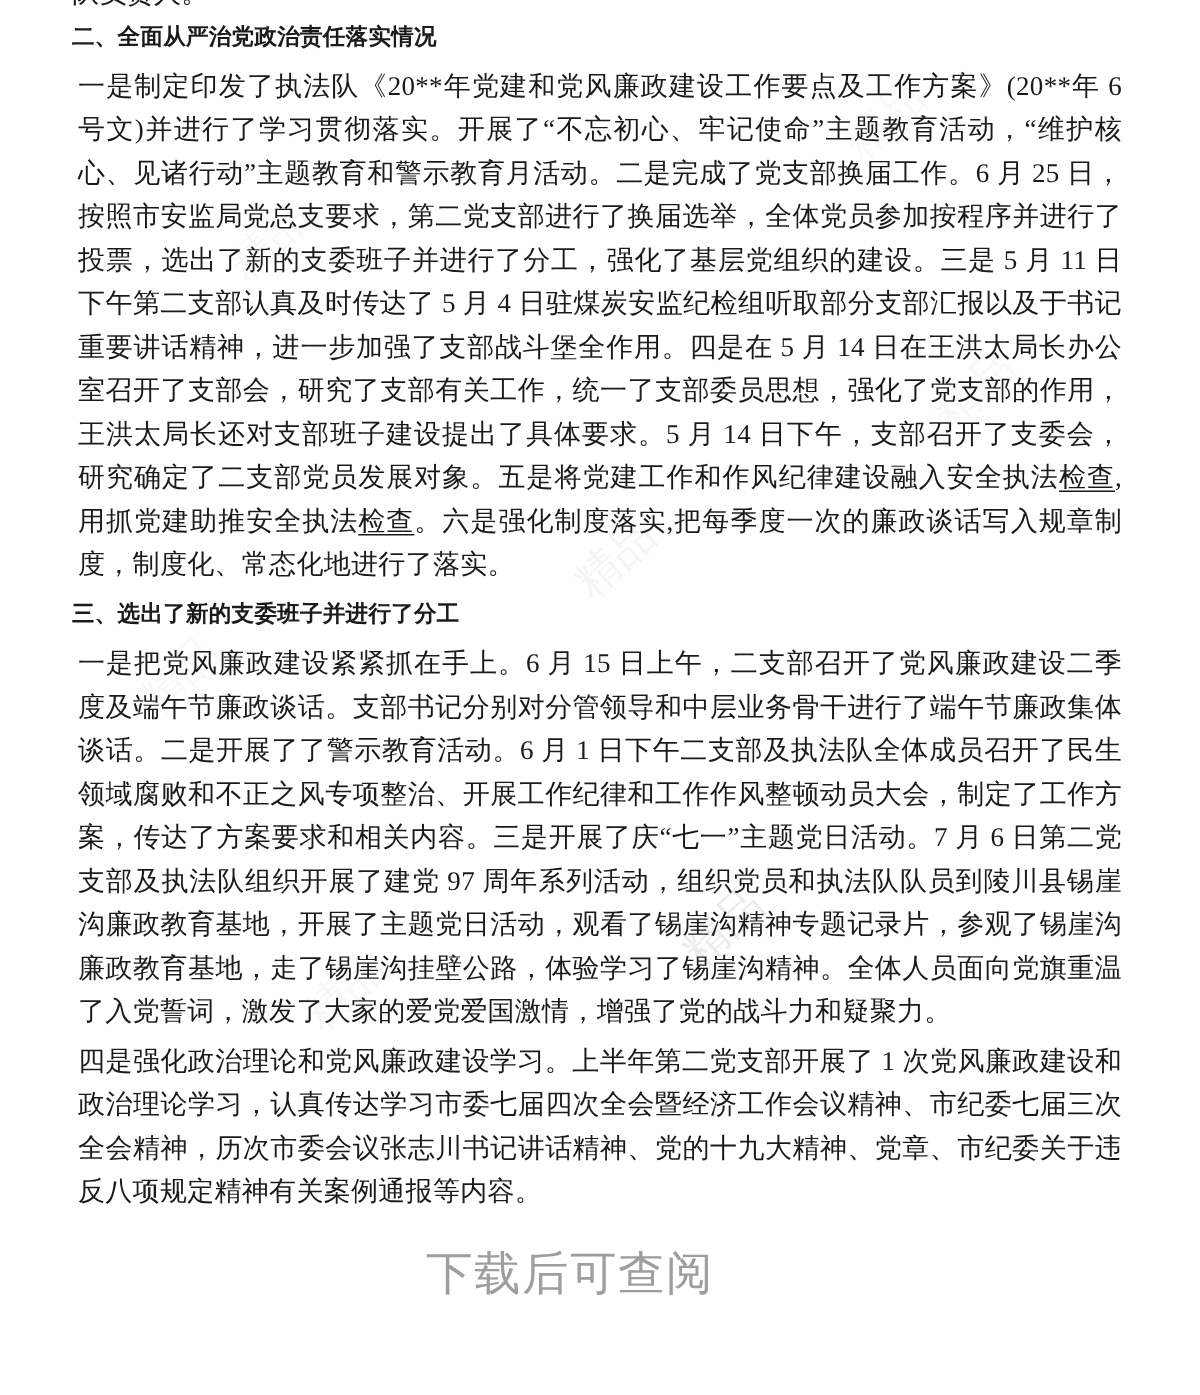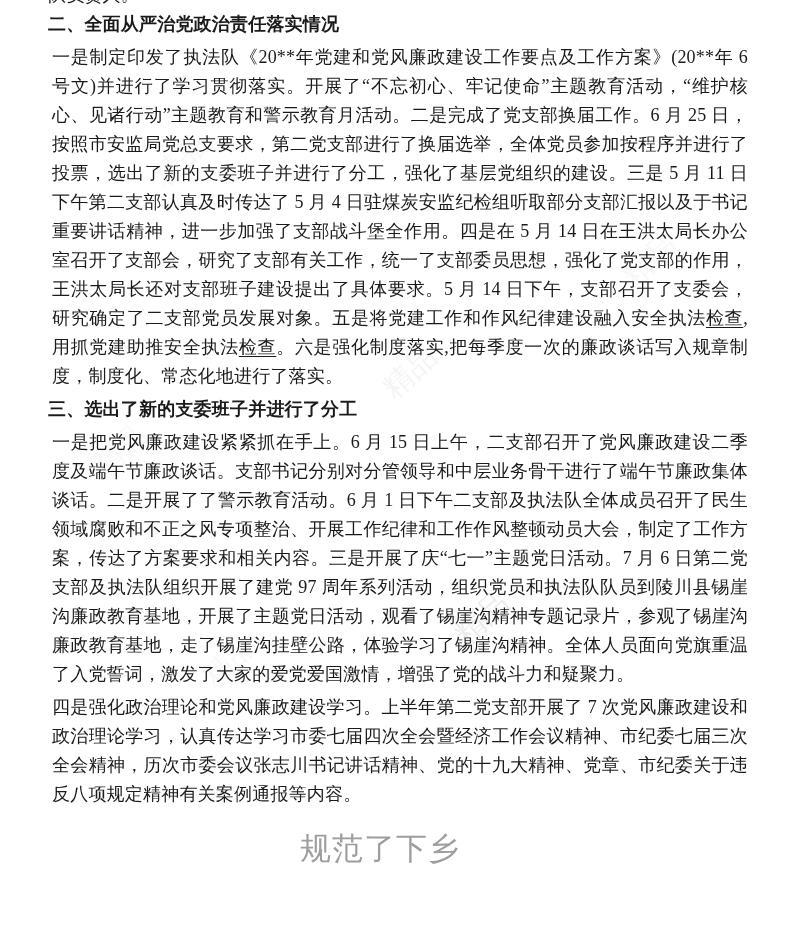--- a/index.html
+++ b/index.html
@@ -31,21 +31,21 @@
     letter-spacing: 0.2px;
   }
   .clipped-line {
     margin-top: -19px;      
     white-space: nowrap;
     overflow: hidden;
   }
   .heading {
     font-family: "Liberation Sans", "DejaVu Sans", sans-serif;
     font-weight: 700;
-    font-size: 18px;
+    font-size: 15px;
     line-height: 29px;
     text-align: left;
   }
   .para { margin: 4px; }
   .para span.u {
     text-decoration: underline;
     text-underline-offset: 3px;
   }
   .watermark {
     position: absolute;
@@ -91,20 +91,20 @@
   <div class="watermark wm6">精品</div>
   <div class="watermark wm7">精品</div>
 
   <div class="doc">
     <div class="clipped-line">队负责人。</div>
 
   <div class="heading">二、全面从严治党政治责任落实情况</div>
       <div class="para"><span>一是制定印发了执法队《20**年党建和党风廉政建设工作要点及工作方案》(20**年 6 号文)并进行了学习贯彻落实。开展了“不忘初心、牢记使命”主题教育活动，“维护核心、见诸行动”主题教育和警示教育月活动。二是完成了党支部换届工作。6 月 25 日，按照市安监局党总支要求，第二党支部进行了换届选举，全体党员参加按程序并进行了投票，选出了新的支委班子并进行了分工，强化了基层党组织的建设。三是 5 月 11 日下午第二支部认真及时传达了 5 月 4 日驻煤炭安监纪检组听取部分支部汇报以及于书记重要讲话精神，进一步加强了支部战斗堡全作用。四是在 5 月 14 日在王洪太局长办公室召开了支部会，研究了支部有关工作，统一了支部委员思想，强化了党支部的作用，王洪太局长还对支部班子建设提出了具体要求。5 月 14 日下午，支部召开了支委会，研究确定了二支部党员发展对象。五是将党建工作和作风纪律建设融入安全执法</span><span class="u">检查</span><span>,用抓党建助推安全执法</span><span class="u">检查</span><span>。六是强化制度落实,把每季度一次的廉政谈话写入规章制度，制度化、常态化地进行了落实。</span></div>
       <div class="heading">三、选出了新的支委班子并进行了分工</div>
       <div class="para"><span>一是把党风廉政建设紧紧抓在手上。6 月 15 日上午，二支部召开了党风廉政建设二季度及端午节廉政谈话。支部书记分别对分管领导和中层业务骨干进行了端午节廉政集体谈话。二是开展了了警示教育活动。6 月 1 日下午二支部及执法队全体成员召开了民生领域腐败和不正之风专项整治、开展工作纪律和工作作风整顿动员大会，制定了工作方案，传达了方案要求和相关内容。三是开展了庆“七一”主题党日活动。7 月 6 日第二党支部及执法队组织开展了建党 97 周年系列活动，组织党员和执法队队员到陵川县锡崖沟廉政教育基地，开展了主题党日活动，观看了锡崖沟精神专题记录片，参观了锡崖沟廉政教育基地，走了锡崖沟挂壁公路，体验学习了锡崖沟精神。全体人员面向党旗重温了入党誓词，激发了大家的爱党爱国激情，增强了党的战斗力和疑聚力。</span></div>
-      <div class="para"><span>四是强化政治理论和党风廉政建设学习。上半年第二党支部开展了 7 次党风廉政建设和政治理论学习，认真传达学习市委七届四次全会暨经济工作会议精神、市纪委七届三次全会精神，历次市委会议张志川书记讲话精神、党的十九大精神、党章、市纪委关于违反八项规定精神有关案例通报等内容。</span></div>
+      <div class="para"><span>四是强化政治理论和党风廉政建设学习。上半年第二党支部开展了 1 次党风廉政建设和政治理论学习，认真传达学习市委七届四次全会暨经济工作会议精神、市纪委七届三次全会精神，历次市委会议张志川书记讲话精神、党的十九大精神、党章、市纪委关于违反八项规定精神有关案例通报等内容。</span></div>
     </div>
 
   <div class="footer-note">
-    <span>规范了下乡</span>
+    <span>下载后可查阅</span>
   </div>
 
 </div>
 
 </body></html>

